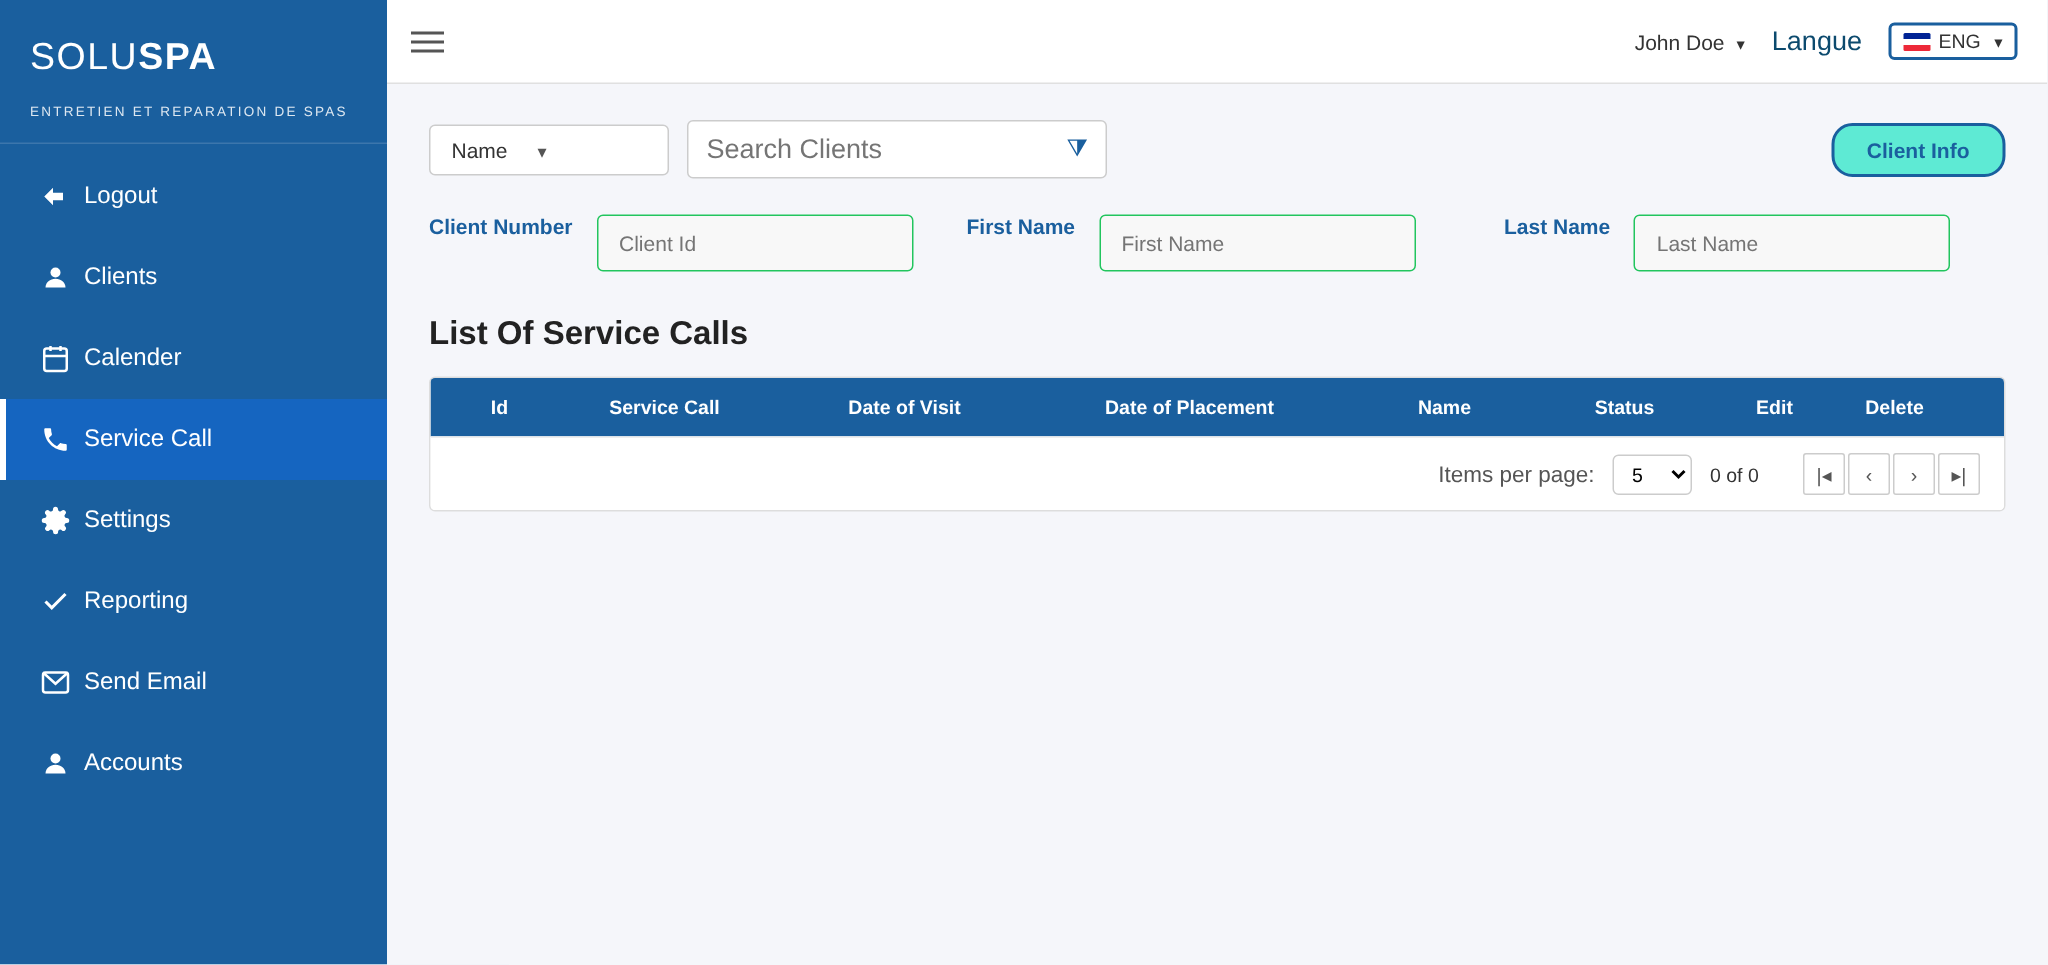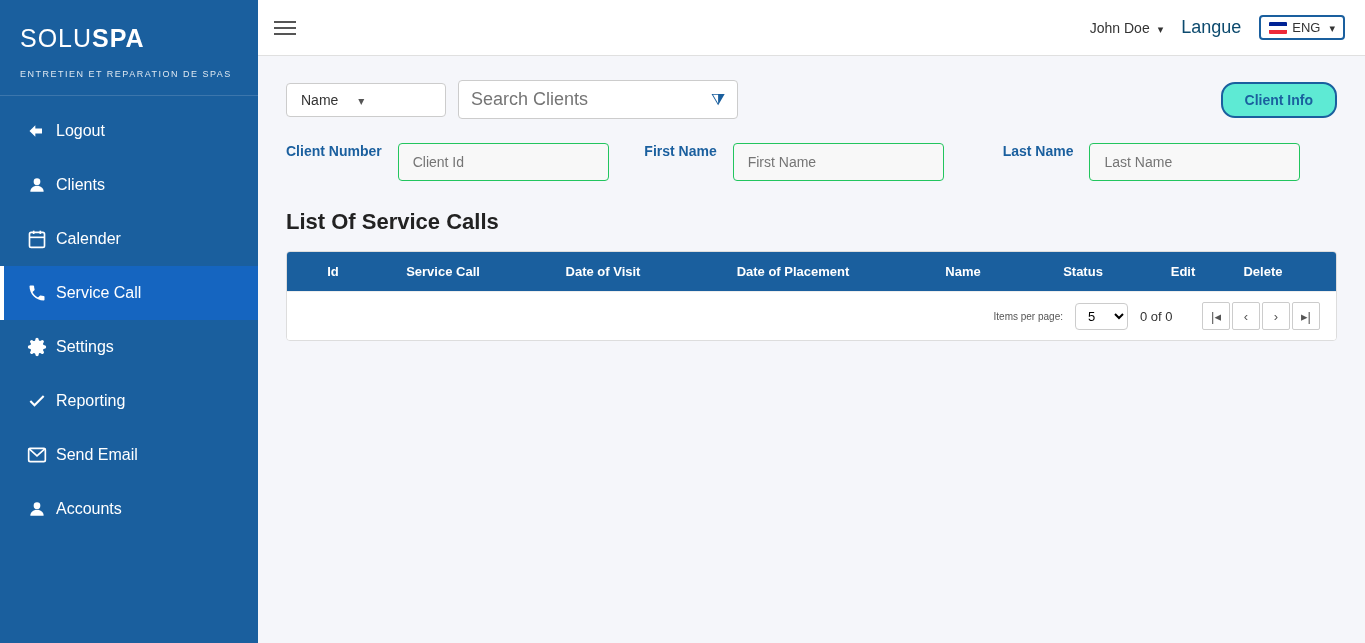--- a/index.html
+++ b/index.html
@@ -250,21 +250,21 @@
     .table-footer {
       display: flex;
       align-items: center;
       justify-content: flex-end;
       padding: 10px 16px;
       gap: 12px;
       background: white;
       border-top: 1px solid #eee;
     }
     .items-per-page-label {
-      font-size: 10px;
+      font-size: 15px;
       color: #555;
       text-align: right;
     }
     .items-select {
       border: 1px solid #ccc;
       border-radius: 4px;
       padding: 4px 8px;
       font-size: 13px;
       cursor: pointer;
       background: white;

